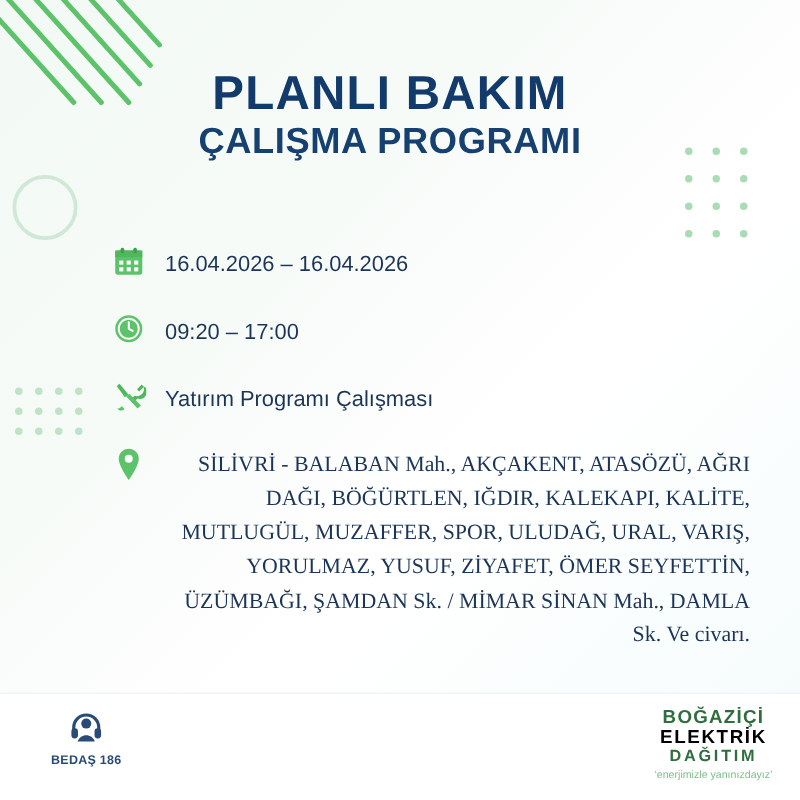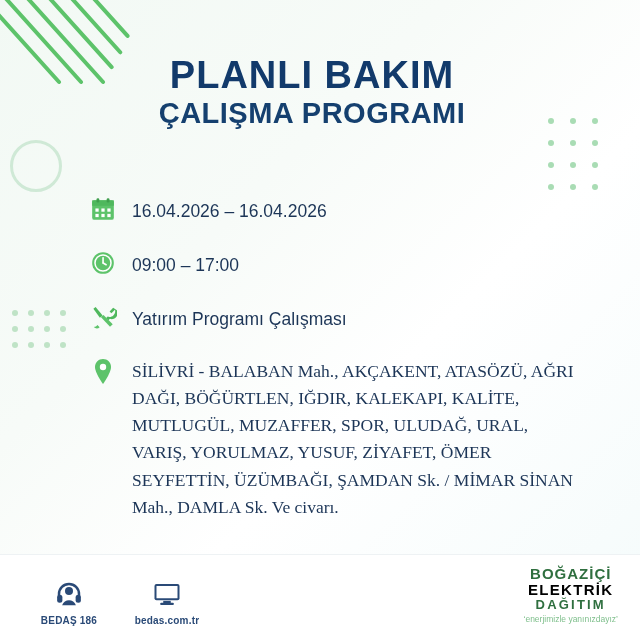--- a/index.html
+++ b/index.html
@@ -48,42 +48,42 @@
   .title1 {
     font-size: 38px; font-weight: bold; letter-spacing: 1px;
     color: #123a6b; line-height: 1.05;
   }
   .title2 {
     font-size: 29px; font-weight: bold; letter-spacing: 0.5px;
     color: #15406f; line-height: 1.2; margin-top: 0;
   }
 
   .rows {
-    position: absolute; top: 196px; left: 86px; right: 56px;
+    position: absolute; top: 196px; left: 86px; right: 40px; text-align: right;
   }
   .row { display: flex; align-items: flex-start; margin-bottom: 24px; }
   .ico {
     width: 34px; min-width: 34px; height: 30px;
     display: flex; align-items: flex-start; justify-content: center;
     margin-right: 12px;
   }
   .rowtext {
     font-size: 17.5px; color: #1c3557; line-height: 1.55;
     padding-top: 2px;
   }
   .row.addr .rowtext { padding-top: 0px; font-family: Liberation Serif, serif; }
 
   .footer {
     position: absolute; left: 0; right: 0; bottom: 0; height: 86px;
     background: #ffffff;
     border-top: 1px solid #eef2f4;
   }
   .foot-items {
-    position: absolute; left: 26px; bottom: 14px;
-    display: flex; align-items: flex-start; gap: 12px;
+    position: absolute; left: 26px; bottom: 26px;
+    display: flex; align-items: flex-start; gap: 40px;
   }
   .foot-item { text-align: center; width: 86px; }
   .foot-item .g { height: 34px; display:flex; align-items:center; justify-content:center; }
   .foot-item .lbl {
     font-size: 10px; color: #2a4a77; font-weight: bold; margin-top: 4px;
     letter-spacing: 0.2px;
   }
   .brand {
     position: absolute; right: 22px; bottom: 16px; text-align: center; margin-left: 36px;
   }
@@ -165,21 +165,21 @@
 
     <div class="row">
       <div class="ico">
         <svg width="26" height="26" viewBox="0 0 24 24">
           <circle cx="12" cy="12" r="10" fill="#5dc36a"></circle>
           <circle cx="12" cy="12" r="7.4" fill="none" stroke="#ffffff" stroke-width="1.4"></circle>
           <rect x="11.3" y="6.5" width="1.5" height="6.2" rx="0.7" fill="#ffffff"></rect>
           <rect x="11.3" y="11.4" width="1.5" height="4.6" rx="0.7" fill="#ffffff" transform="rotate(-60 12 12)"></rect>
         </svg>
       </div>
-      <div class="rowtext">09:00 – 17:00</div>
+      <div class="rowtext">09:20 – 17:00</div>
     </div>
 
     <div class="row">
       <div class="ico">
         <svg width="27" height="27" viewBox="0 0 24 24">
           <path d="M3 4.2l2-1.6 6.2 7.6-2.4 2z" fill="#4fb85d"></path>
           <path d="M9.6 11.6l8.2 8.6 2.4-2.1-8.2-8.4z" fill="#5dc36a"></path>
           <path d="M20.6 3.4l-3.2 3.2 1.6 1.6 3.2-3.2c.6 2-.1 3.9-1.5 5.2-1.4 1.3-3.3 1.7-5 1l-1.3 1.3 2 2 1.3-1.3c1.8.6 3.8.2 5.2-1.2 1.8-1.8 2-4.3 1-6.4z" fill="#4fb85d"></path>
           <path d="M3.3 20.5c1.7 1.7 3.8 1.6 5.3.1l-2-2-1.3 1.3z" fill="#5dc36a"></path>
         </svg>
@@ -208,31 +208,20 @@
             <path d="M4 14v-2a8 8 0 0116 0v2" fill="none" stroke="#2a4a77" stroke-width="2"></path>
             <rect x="2.5" y="12.5" width="4.2" height="6.5" rx="2" fill="#2a4a77"></rect>
             <rect x="17.3" y="12.5" width="4.2" height="6.5" rx="2" fill="#2a4a77"></rect>
             <circle cx="12" cy="9.5" r="3.2" fill="#2a4a77"></circle>
             <path d="M6.5 21c1-2.6 3-4 5.5-4s4.5 1.4 5.5 4z" fill="#2a4a77"></path>
           </svg>
         </div>
         <div class="lbl">BEDAŞ 186</div>
       </div>
 
-      <div class="foot-item">
-        <div class="g">
-          <svg width="30" height="30" viewBox="0 0 24 24">
-            <rect x="2" y="4" width="20" height="13" rx="1.6" fill="#2a4a77"></rect>
-            <rect x="3.6" y="5.6" width="16.8" height="9.8" fill="#ffffff"></rect>
-            <rect x="9" y="17.5" width="6" height="2" fill="#2a4a77"></rect>
-            <rect x="6.5" y="19" width="11" height="1.8" rx="0.9" fill="#2a4a77"></rect>
-          </svg>
-        </div>
-        <div class="lbl">bedas.com.tr</div>
-      </div>
 
 
     </div>
 
     <div class="brand">
       <div class="b1">BOĞAZİÇİ</div>
       <div class="b2">ELEKTRİK</div>
       <div class="b3">DAĞITIM</div>
       <div class="slogan">‘enerjimizle yanınızdayız’</div>
     </div>

